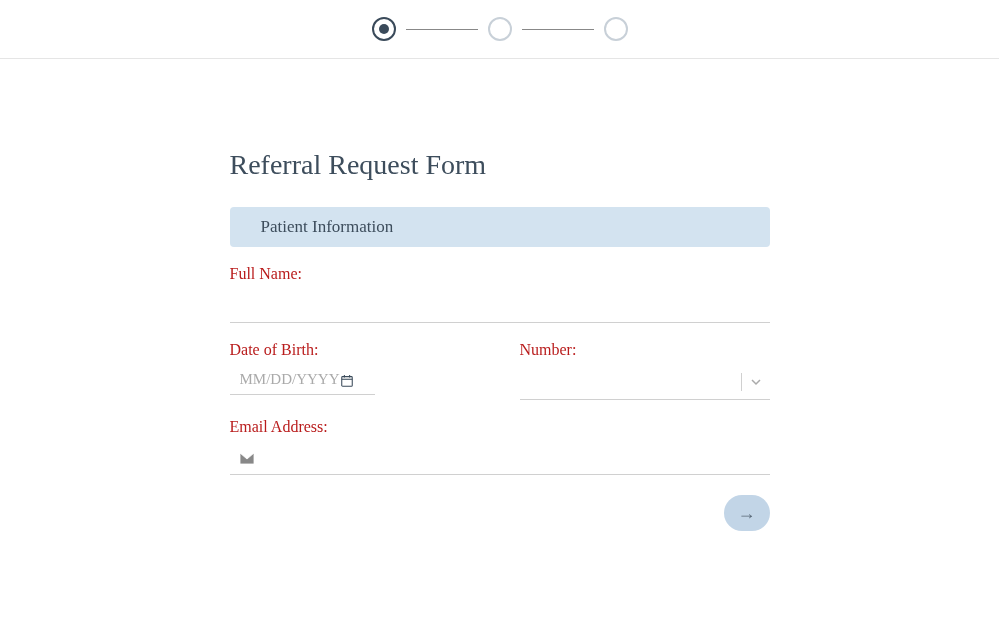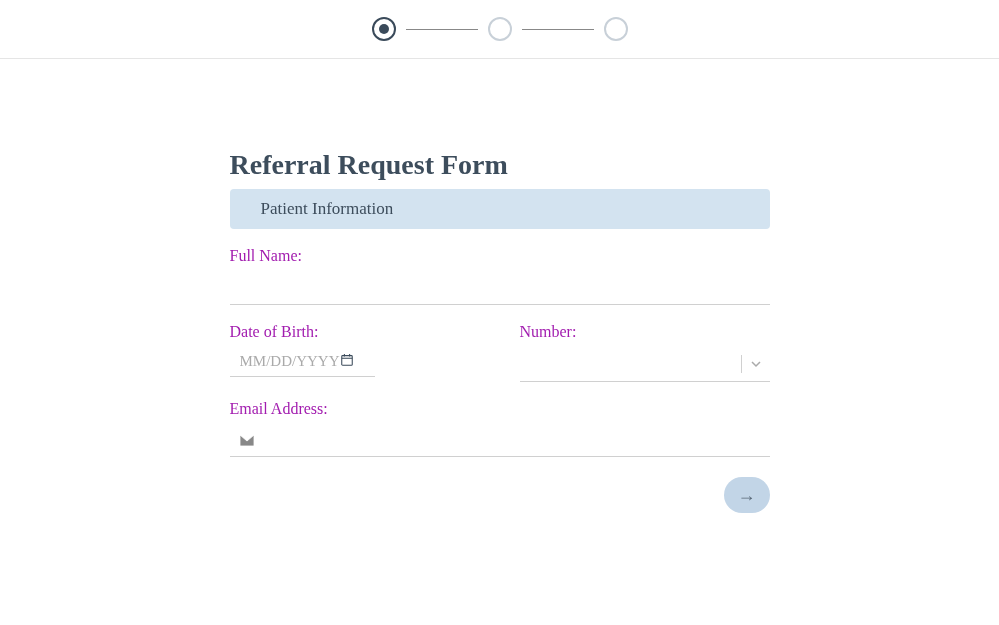--- a/index.html
+++ b/index.html
@@ -62,23 +62,23 @@
     }
     
     .form-container {
       max-width: 540px;
       margin: 0 auto;
       padding-top: 90px;
     }
     
     .form-title {
       font-size: 28px;
-      font-weight: 700;
+      font-weight: 400;
       color: #3d4d5c;
-      margin-bottom: 8px;
+      margin-bottom: 26px;
     }
     
     .section-header {
       background: #d3e3f0;
       padding: 10px 31px;
       border-radius: 4px;
       margin-bottom: 18px;
     }
     
     .section-header-text {
@@ -95,39 +95,39 @@
     .field-full {
       width: 100%;
     }
     
     .field-half {
       flex: 1;
     }
     
     .field-label {
       font-size: 16px;
-      color: #a21caf;
+      color: #b91c1c;
       margin-bottom: 6px;
       display: block;
     }
     
     .input-underline {
       width: 100%;
       border: none;
       border-bottom: 1px solid #d0d0d0;
       padding: 8px 0;
       font-size: 15px;
       background: transparent;
       outline: none;
       font-family: inherit;
     }
     
     .date-input-wrapper {
       display: flex;
-      align-items: flex-start;
+      align-items: flex-end;
       border-bottom: 1px solid #d0d0d0;
       width: 145px;
       padding: 6px 0;
     }
     
     .date-input {
       border: none;
       outline: none;
       font-size: 15px;
       color: #aaa;

